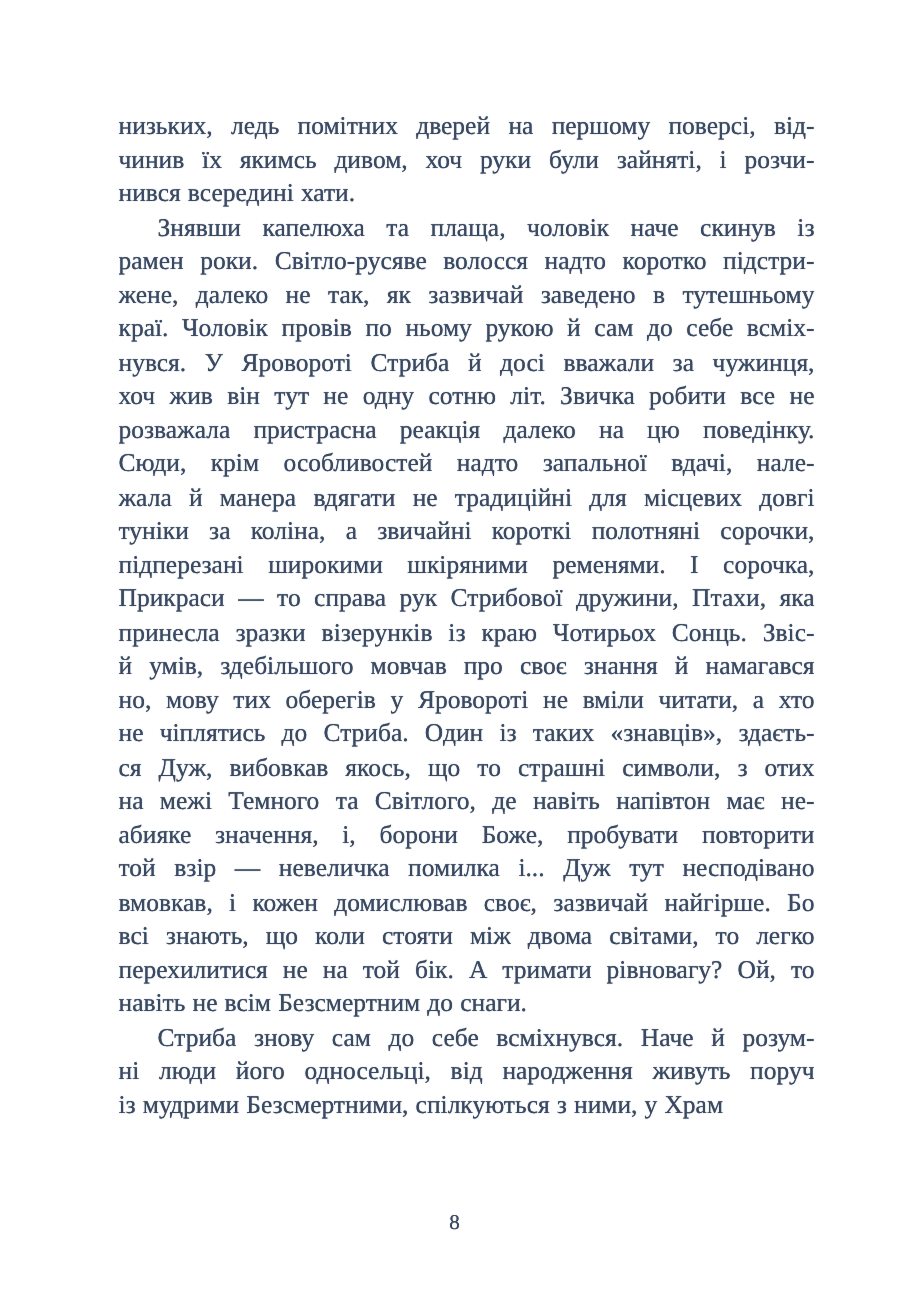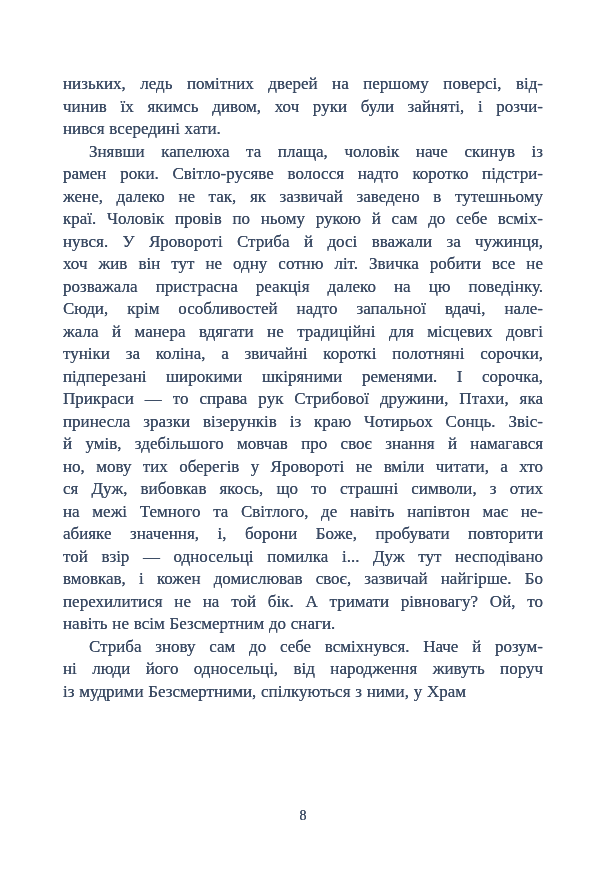--- a/index.html
+++ b/index.html
@@ -32,20 +32,21 @@
     margin: 0;
     padding: 0;
   }
   .text-line {
     height: 22.5px;
     line-height: 22.5px;
     text-align: justify;
     text-align-last: justify;
     overflow: hidden;
     word-spacing: 0.5px;
+    margin-left: 16px;
   }
   .text-line.last {
     text-align-last: left;
   }
   .text-line.indent {
     text-indent: 26px;
   }
   .page-number {
     position: absolute;
     left: 63px;
@@ -77,25 +78,27 @@
         <div class="text-line">хоч жив він тут не одну сотню літ. Звичка робити все не</div>
         <div class="text-line">розважала пристрасна реакція далеко на цю поведінку.</div>
         <div class="text-line">Сюди, крім особливостей надто запальної вдачі, нале-</div>
         <div class="text-line">жала й манера вдягати не традиційні для місцевих довгі</div>
         <div class="text-line">туніки за коліна, а звичайні короткі полотняні сорочки,</div>
         <div class="text-line">підперезані широкими шкіряними ременями. І сорочка,</div>
         <div class="text-line">Прикраси — то справа рук Стрибової дружини, Птахи, яка</div>
         <div class="text-line">принесла зразки візерунків із краю Чотирьох Сонць. Звіс-</div>
         <div class="text-line">й умів, здебільшого мовчав про своє знання й намагався</div>
         <div class="text-line">но, мову тих оберегів у Яровороті не вміли читати, а хто</div>
+        <div class="text-line">не чіплятись до Стриба. Один із таких «знавців», здаєть-</div>
         <div class="text-line">ся Дуж, вибовкав якось, що то страшні символи, з отих</div>
         <div class="text-line">на межі Темного та Світлого, де навіть напівтон має не-</div>
         <div class="text-line">абияке значення, і, борони Боже, пробувати повторити</div>
-        <div class="text-line">той взір — односельці помилка і... Дуж тут несподівано</div>
+        <div class="text-line">той взір — невеличка помилка і... Дуж тут несподівано</div>
         <div class="text-line">вмовкав, і кожен домислював своє, зазвичай найгірше. Бо</div>
+        <div class="text-line">всі знають, що коли стояти між двома світами, то легко</div>
         <div class="text-line">перехилитися не на той бік. А тримати рівновагу? Ой, то</div>
         <div class="text-line last">навіть не всім Безсмертним до снаги.</div>
       </div>
       <div class="paragraph">
         <div class="text-line indent">Стриба знову сам до себе всміхнувся. Наче й розум-</div>
         <div class="text-line">ні люди його односельці, від народження живуть поруч</div>
         <div class="text-line last">із мудрими Безсмертними, спілкуються з ними, у Храм</div>
       </div>
     </div>
   <div class="page-number">8</div>

